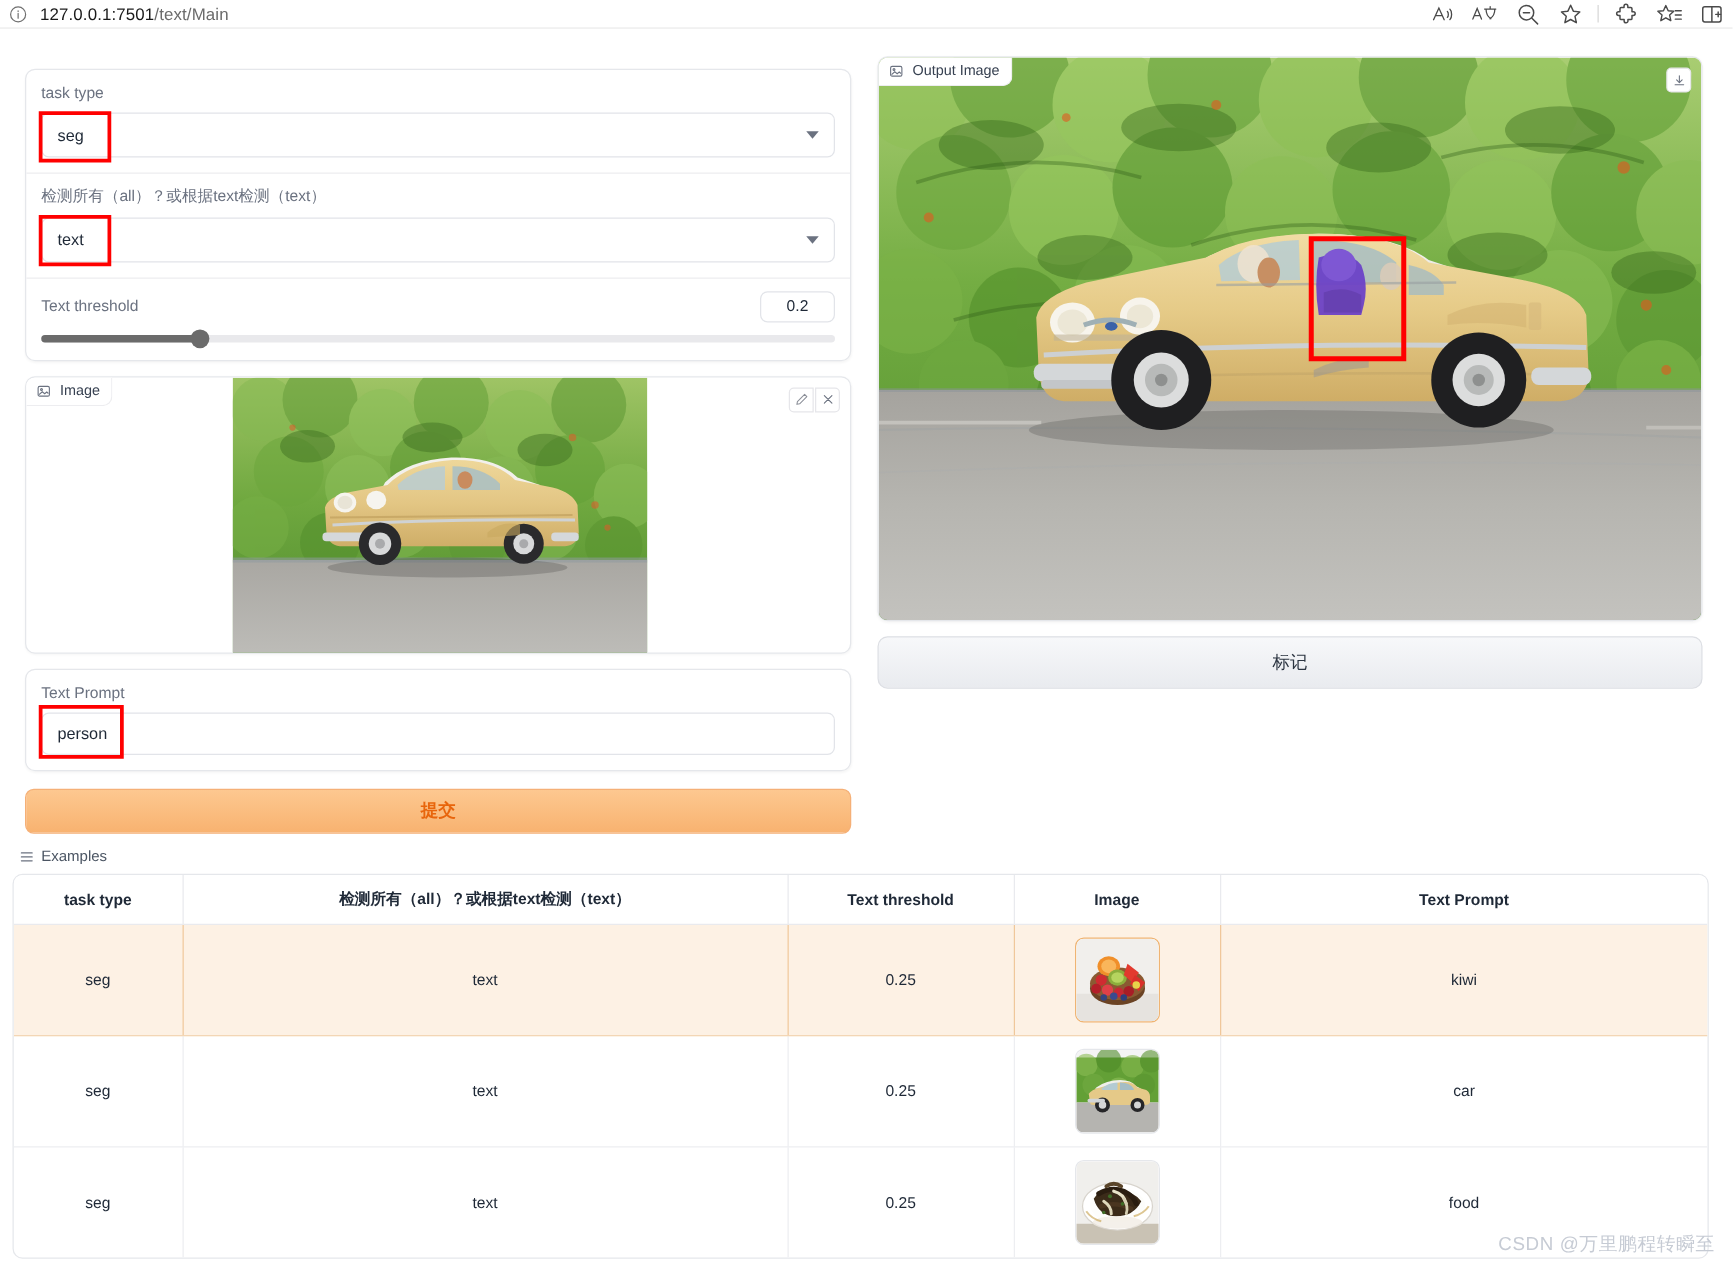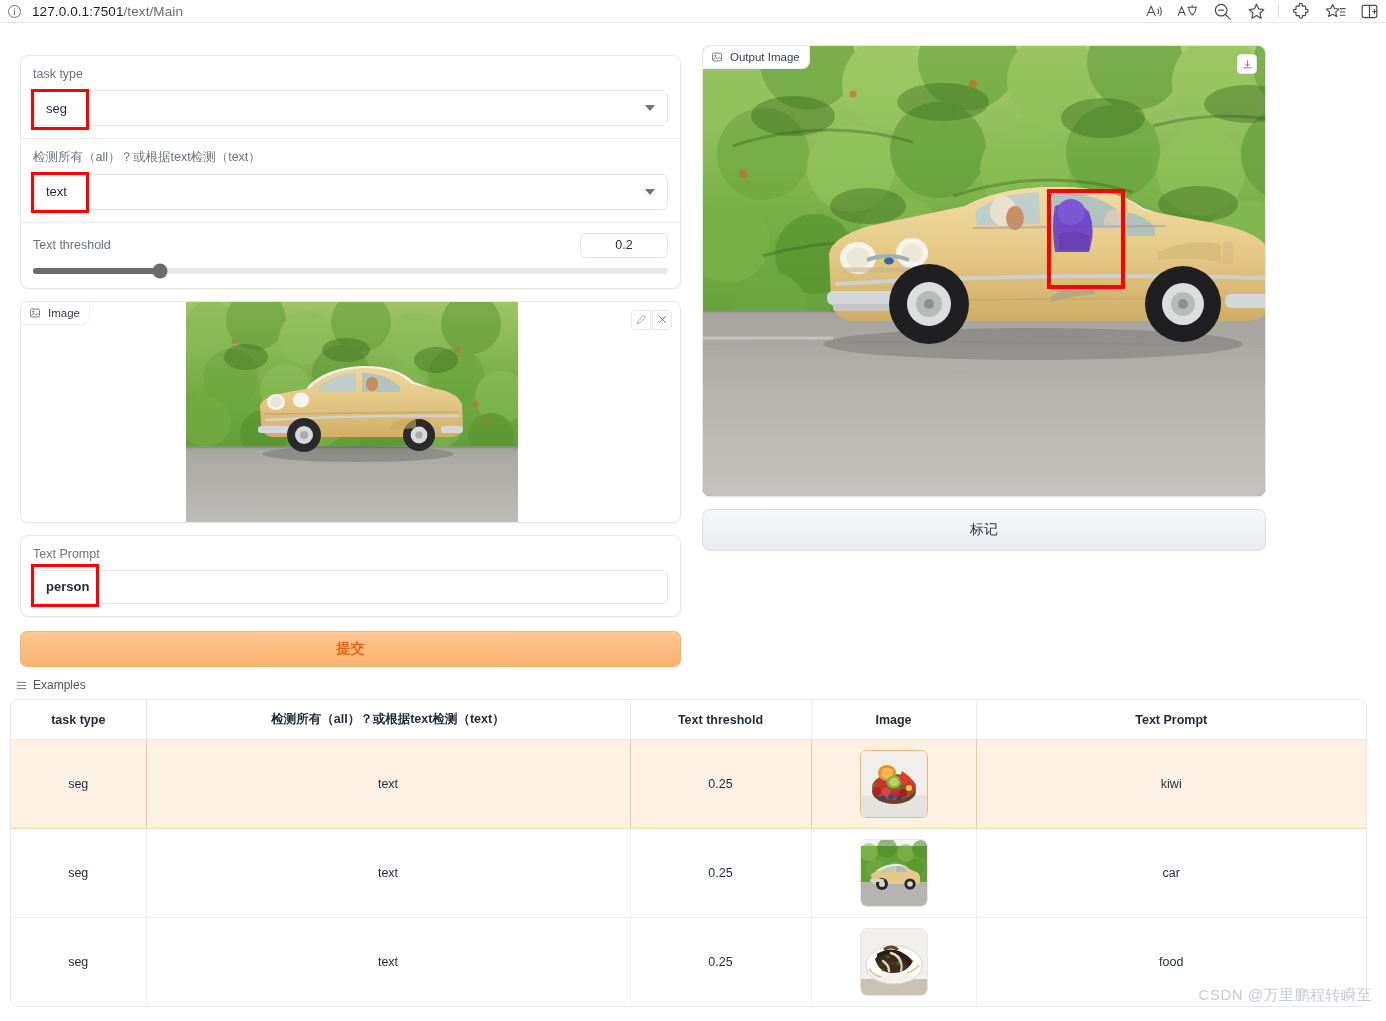--- a/index.html
+++ b/index.html
@@ -50,21 +50,21 @@
     width: 1386px; height: 998px;
     background: #ffffff;
   }
 
   .panel-left {
     position: absolute; left: 20px; top: 32px;
     width: 661px;
   }
   .panel-right {
     position: absolute; left: 702px; top: 22px;
-    width: 564px;
+    width: 660px;
   }
 
   .form-stack {
     border: 1px solid #e5e7eb;
     border-radius: 8px;
     background: #fff;
     overflow: hidden;
     box-shadow: 0 1px 2px rgba(0,0,0,.04);
   }
   .form-row {
@@ -109,21 +109,21 @@
     z-index: 6;
   }
 
   
   .slider-head {
     display: flex; align-items: center; justify-content: space-between;
     margin-bottom: 10px;
   }
   .slider-head .field-label { margin-bottom: 0; }
   .num-box {
-    width: 88px; height: 25px;
+    width: 60px; height: 25px;
     border: 1px solid #e2e4e9;
     border-radius: 6px;
     display: flex; align-items: center; justify-content: center;
     font-size: 12.5px;
     color: #1f2937;
     background: #fff;
   }
   .slider-track {
     position: relative;
     height: 6px;
@@ -199,21 +199,20 @@
   }
   .text-input {
     height: 34px;
     border: 1px solid #e2e4e9;
     border-radius: 6px;
     display: flex; align-items: center;
     padding: 0 12px;
     font-size: 13px;
     color: #1f2937;
     background: #fff;
-    font-weight: bold;
   }
 
   
   .btn-row {
     display: flex; gap: 14px;
     margin-top: 14px;
   }
   .btn {
     height: 36px;
     border-radius: 7px;

